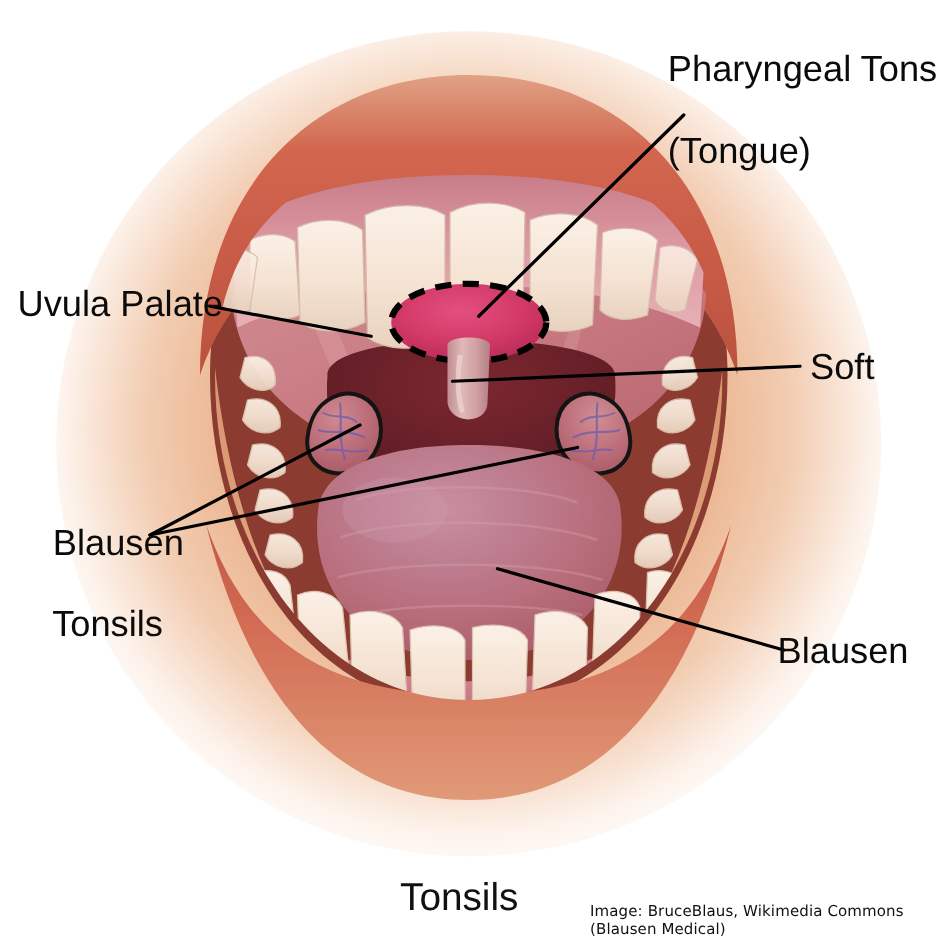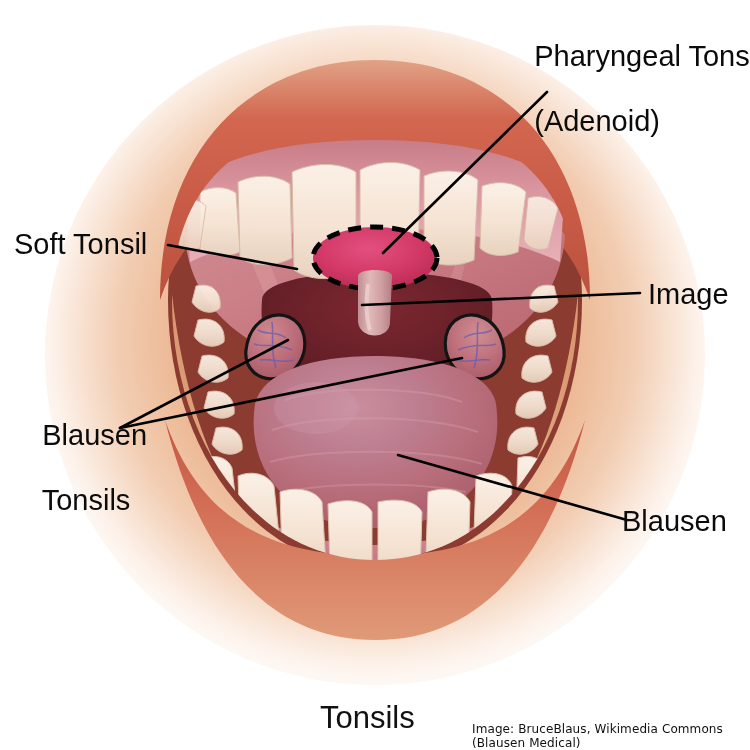--- a/index.html
+++ b/index.html
@@ -230,26 +230,26 @@
       <line x1="168" y1="245" x2="297" y2="269"></line>
       <line x1="362" y1="305" x2="640" y2="293"></line>
       <line x1="120" y1="428" x2="288" y2="340"></line>
       <line x1="120" y1="428" x2="462" y2="358"></line>
       <line x1="398" y1="455" x2="627" y2="520"></line>
     </g>
   </svg>
 
   <div class="lbl lbl-lg" style="left:502px;top:8px;">
     <span>Pharyngeal Tonsil</span><br>
-    <span>(Adenoid)</span>
+    <span>(Tongue)</span>
   </div>
 
-  <div class="lbl lbl-lg" style="left:14px;top:228px;">Soft Tonsil</div>
-
-  <div class="lbl lbl-lg" style="left:648px;top:278px;">Image</div>
+  <div class="lbl lbl-lg" style="left:14px;top:228px;">Uvula Palate</div>
+
+  <div class="lbl lbl-lg" style="left:648px;top:278px;">Soft</div>
 
   <div class="lbl lbl-lg" style="left:10px;top:387px;">
     <span>Blausen</span><br>
     <span>Tonsils</span>
   </div>
 
   <div class="lbl lbl-lg" style="left:622px;top:505px;">Blausen</div>
 
   <div class="caption" style="left:320px;top:700px;">Tonsils</div>
 

